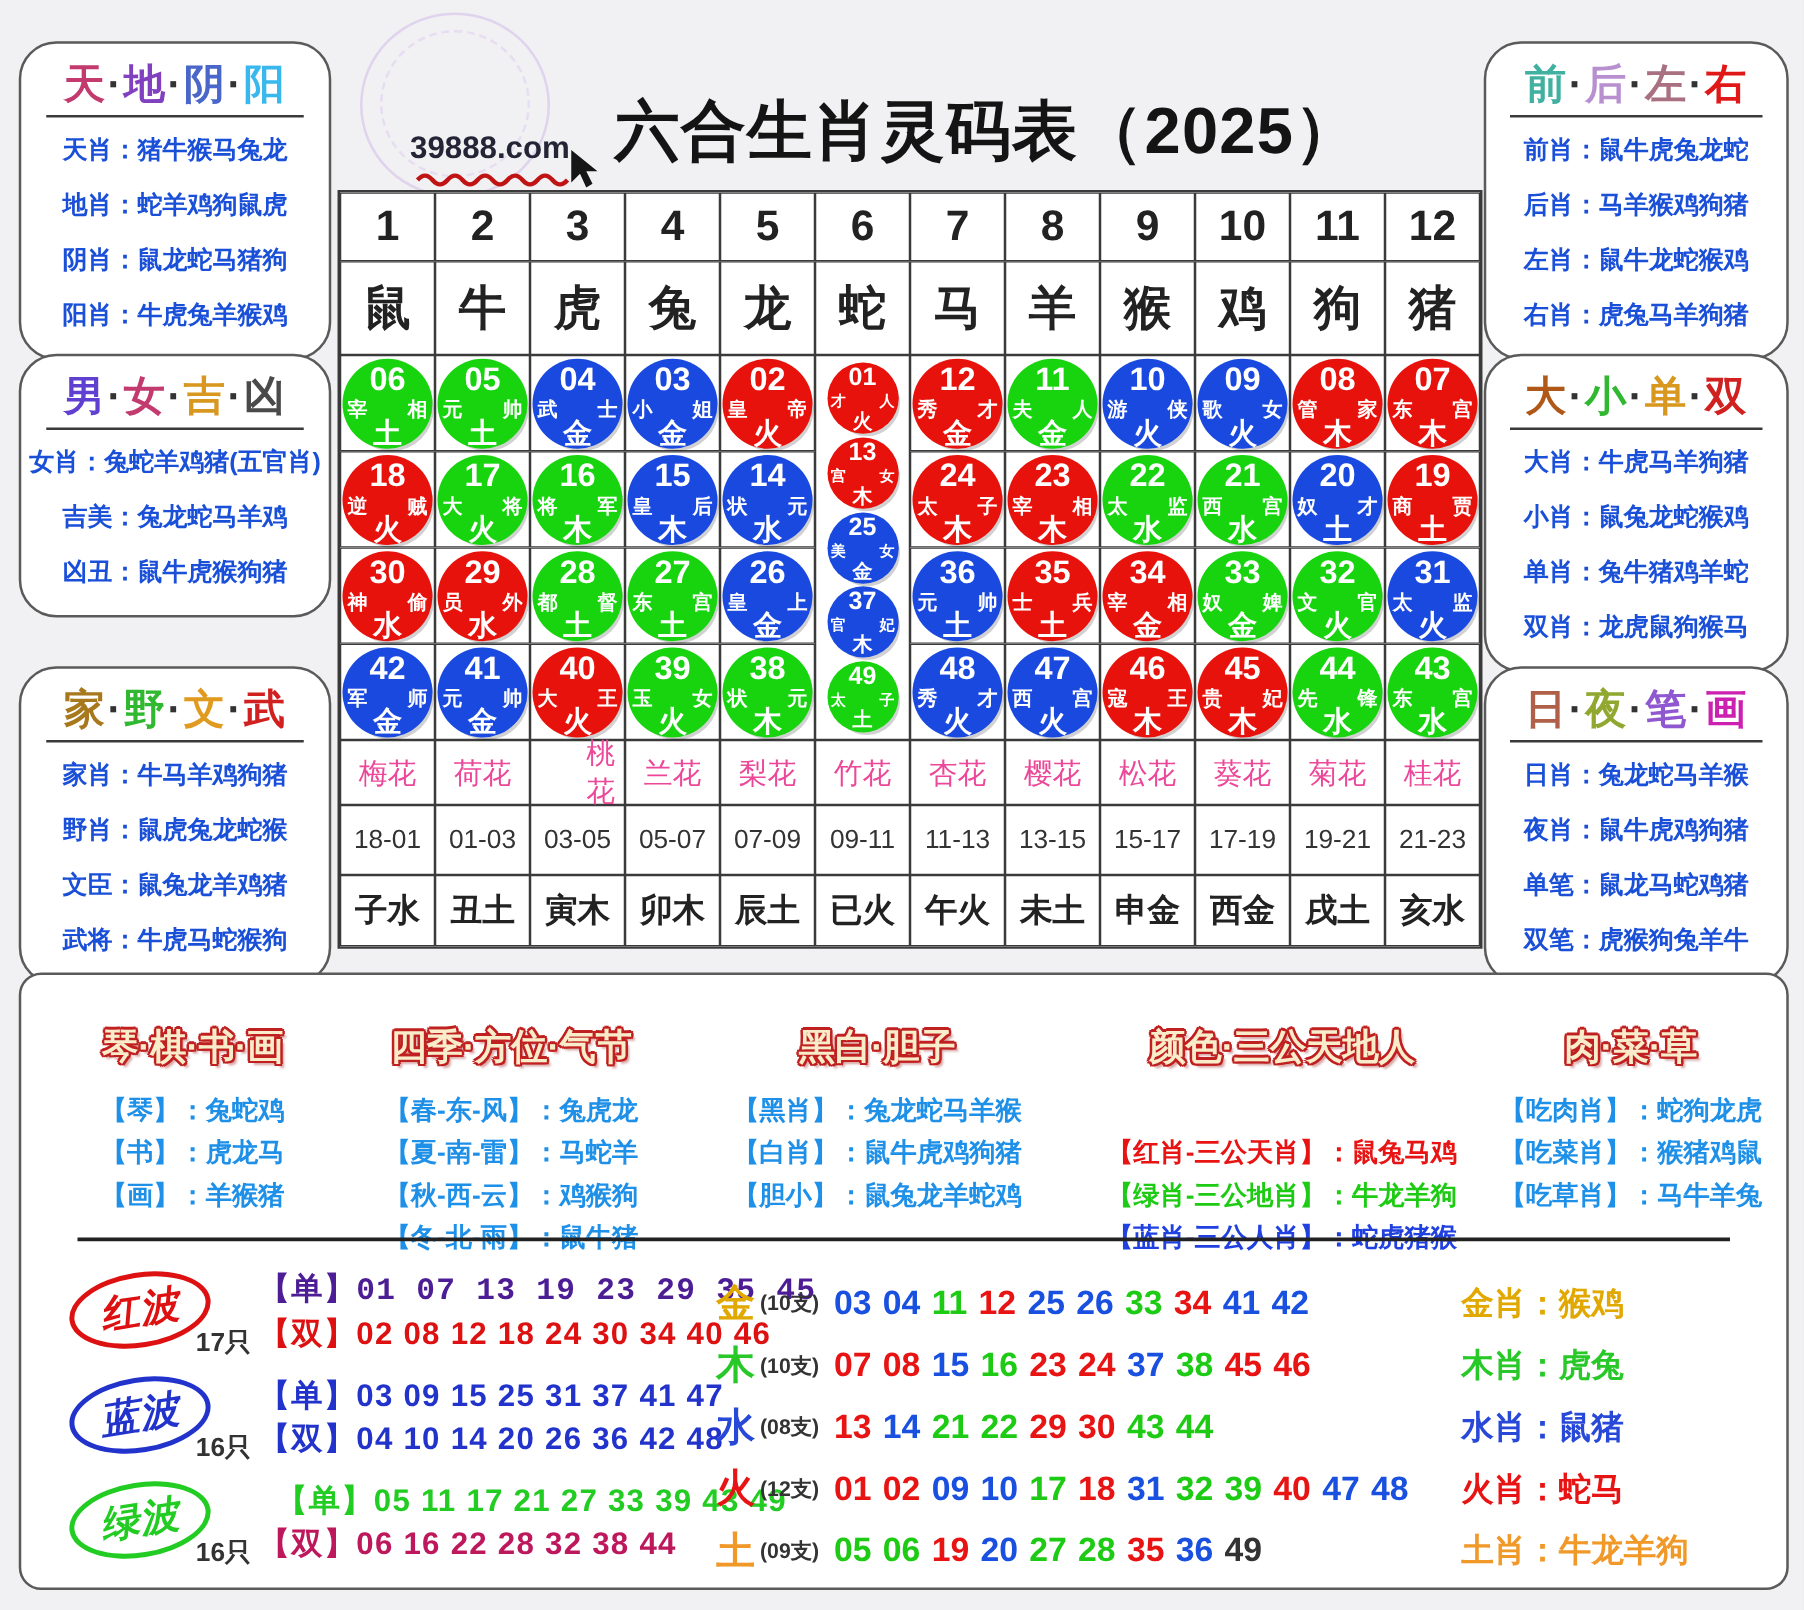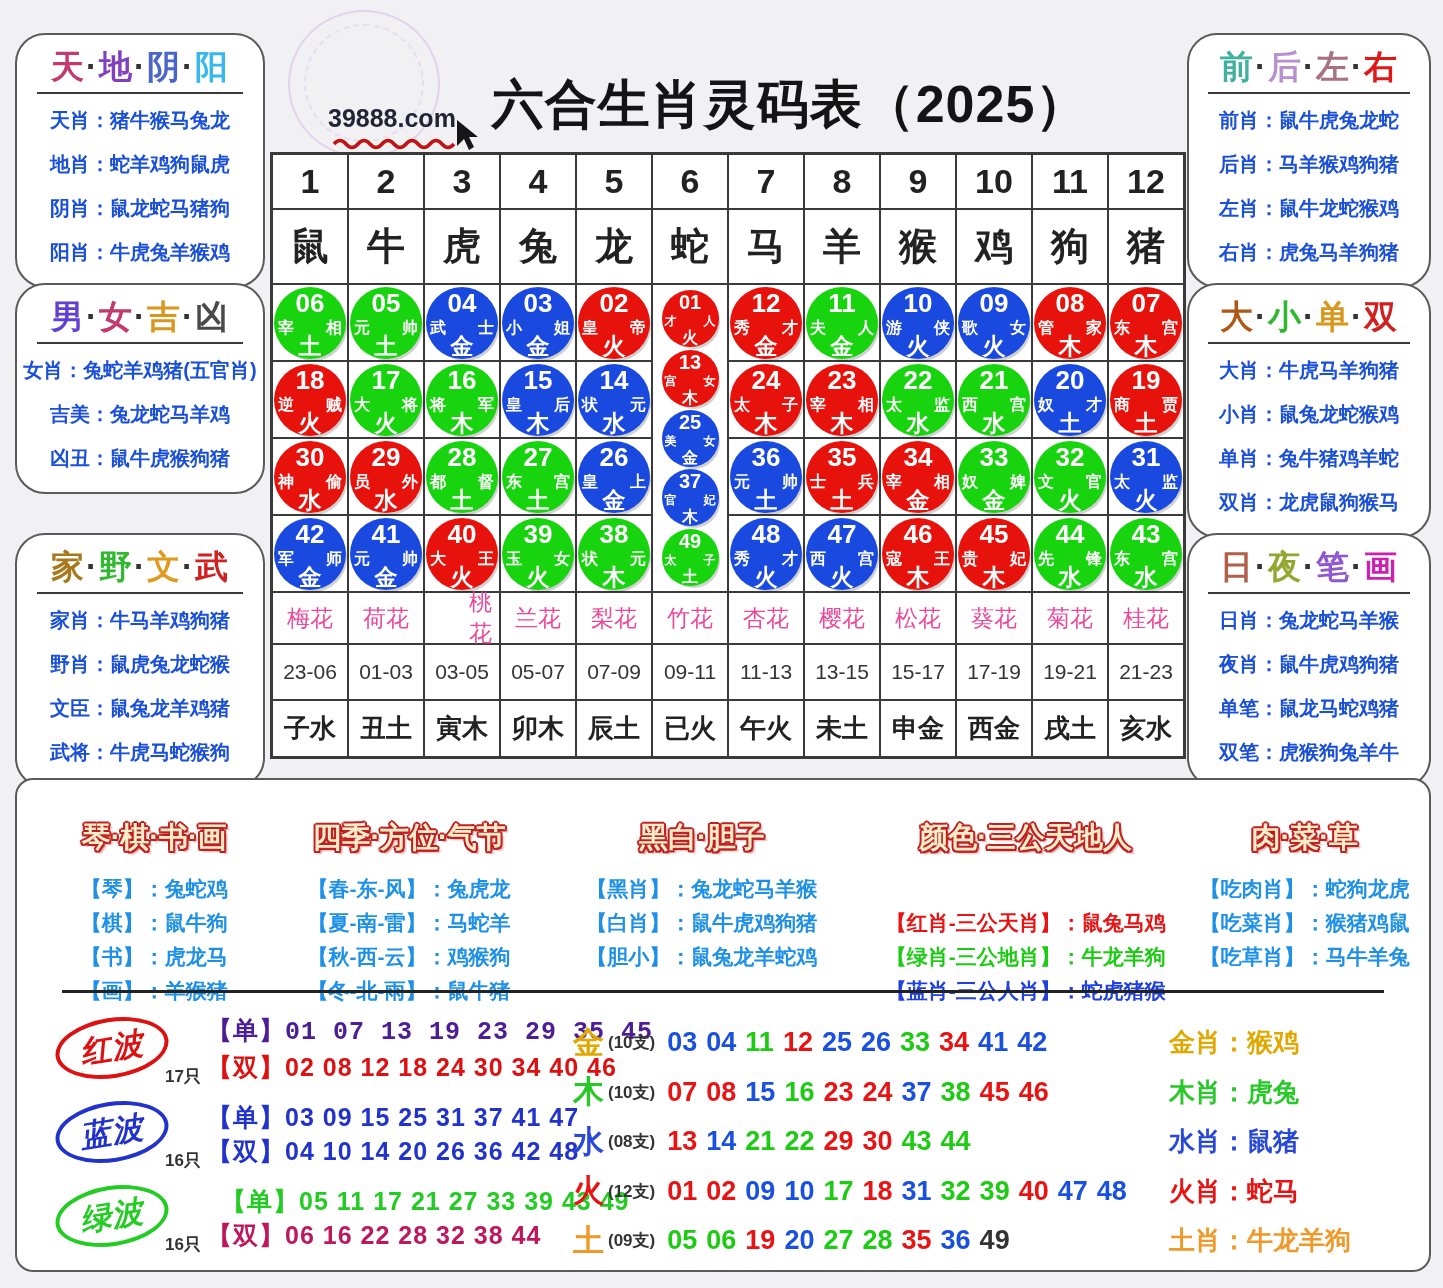--- a/index.html
+++ b/index.html
@@ -67,21 +67,21 @@
   .info-row { font-size:21px; font-weight:bold; color:#1e90e8; line-height:34px; white-space:nowrap; }
   .ic3 .info-rows { margin-top:48px; }
   .divider { position:absolute; left:45px; right:45px; top:210px; border-top:3px solid #222; }
 
   .waves { position:absolute; left:32px; top:228px; }
   .wave-row { display:flex; align-items:center; height:84px; }
   .wave-badge-wrap { position:relative; width:146px; height:84px; flex:none; }
   .wave-badge { position:absolute; left:6px; top:10px; width:114px; height:60px; border:4px solid;
     border-radius:50%; transform:rotate(-9deg); display:flex; align-items:center; justify-content:center; }
   .wave-label { font-size:31px; font-weight:bold; font-style:italic; letter-spacing:1px; }
-  .wave-count { position:absolute; right:-6px; bottom:4px; font-size:17px; font-weight:bold; color:#333; }
+  .wave-count { position:absolute; right:-6px; bottom:4px; font-size:21px; font-weight:bold; color:#333; }
   .wave-lines { margin-left:12px; }
   .wave-line { font-size:25px; font-weight:bold; line-height:34px; white-space:nowrap; letter-spacing:1px; }
 
   .element-rows { position:absolute; left:556px; top:238px; }
   .elem-row { display:flex; align-items:center; height:49.5px; white-space:nowrap; }
   .elem-char { font-size:31px; font-weight:bold; margin-right:4px; }
   .elem-count { font-size:17px; font-weight:bold; color:#333; margin-right:12px; }
   .elem-num { font-size:27px; font-weight:bold; margin-right:9px; }
 
   .elem-zodiac { position:absolute; left:1152px; top:238px; }
@@ -581,21 +581,21 @@
       <div class="cell flower-cell" style="grid-area: 7 / 3; padding-left: 44px;">桃花</div>
       <div class="cell flower-cell" style="grid-area: 7 / 4;">兰花</div>
       <div class="cell flower-cell" style="grid-area: 7 / 5;">梨花</div>
       <div class="cell flower-cell" style="grid-area: 7 / 6;">竹花</div>
       <div class="cell flower-cell" style="grid-area: 7 / 7;">杏花</div>
       <div class="cell flower-cell" style="grid-area: 7 / 8;">樱花</div>
       <div class="cell flower-cell" style="grid-area: 7 / 9;">松花</div>
       <div class="cell flower-cell" style="grid-area: 7 / 10;">葵花</div>
       <div class="cell flower-cell" style="grid-area: 7 / 11;">菊花</div>
       <div class="cell flower-cell" style="grid-area: 7 / 12;">桂花</div>
-      <div class="cell time-cell" style="grid-area: 8 / 1;">23-06</div>
+      <div class="cell time-cell" style="grid-area: 8 / 1;">18-01</div>
       <div class="cell time-cell" style="grid-area: 8 / 2;">01-03</div>
       <div class="cell time-cell" style="grid-area: 8 / 3;">03-05</div>
       <div class="cell time-cell" style="grid-area: 8 / 4;">05-07</div>
       <div class="cell time-cell" style="grid-area: 8 / 5;">07-09</div>
       <div class="cell time-cell" style="grid-area: 8 / 6;">09-11</div>
       <div class="cell time-cell" style="grid-area: 8 / 7;">11-13</div>
       <div class="cell time-cell" style="grid-area: 8 / 8;">13-15</div>
       <div class="cell time-cell" style="grid-area: 8 / 9;">15-17</div>
       <div class="cell time-cell" style="grid-area: 8 / 10;">17-19</div>
       <div class="cell time-cell" style="grid-area: 8 / 11;">19-21</div>
@@ -613,21 +613,20 @@
       <div class="cell branch-cell" style="grid-area: 9 / 11;">戌土</div>
       <div class="cell branch-cell" style="grid-area: 9 / 12;">亥水</div>
     </div>
 
   <div class="bottom-box">
     <div id="info-cols" class="info-cols">
         <div class="info-col ic0">
           <div class="info-header">琴·棋·书·画</div>
           <div class="info-rows">
             <div class="info-row">【琴】：兔蛇鸡</div>
-            <div class="info-row">【棋】：鼠牛狗</div>
             <div class="info-row">【书】：虎龙马</div>
             <div class="info-row">【画】：羊猴猪</div>
           </div>
         </div>
         <div class="info-col ic1">
           <div class="info-header">四季·方位·气节</div>
           <div class="info-rows">
             <div class="info-row">【春-东-风】：兔虎龙</div>
             <div class="info-row">【夏-南-雷】：马蛇羊</div>
             <div class="info-row">【秋-西-云】：鸡猴狗</div>

